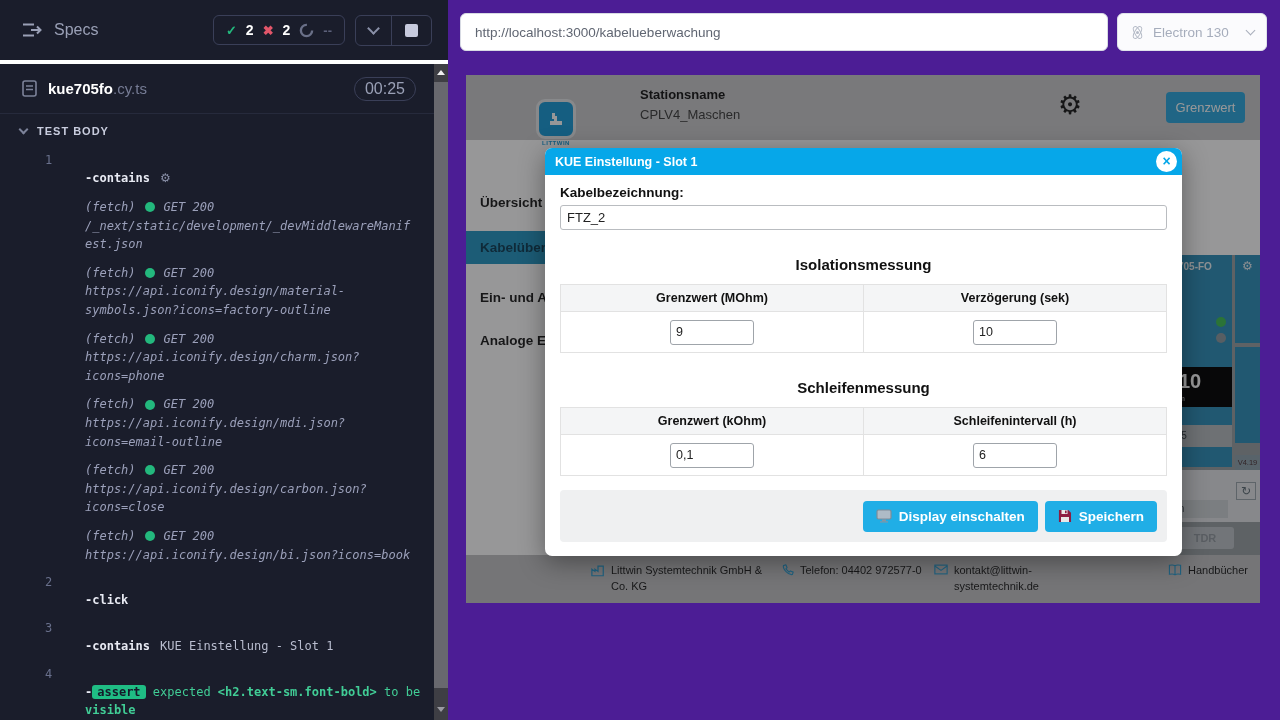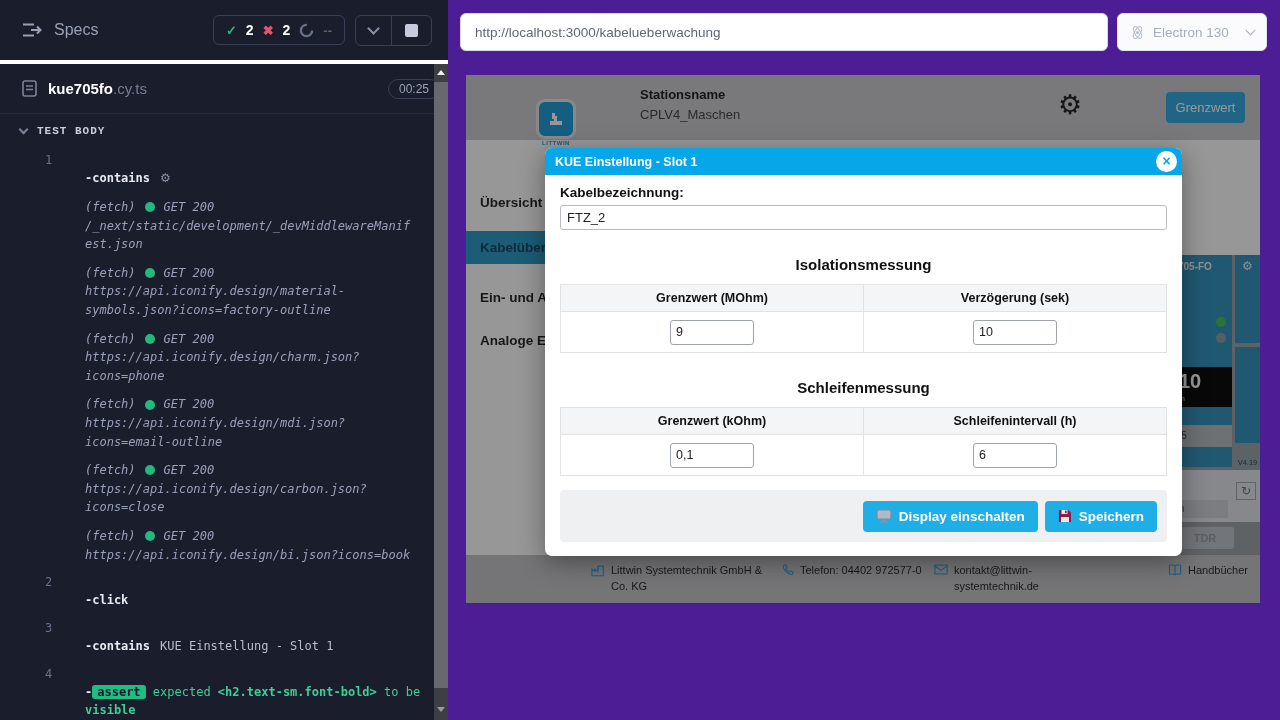--- a/index.html
+++ b/index.html
@@ -12,27 +12,27 @@
   .stat-box { display:flex; align-items:center; gap:9px; border:1px solid #3a3f58; border-radius:6px; padding:6px 12px; margin-right:10px; }
   .stat-num { font-size:14px; font-weight:bold; color:#fff; }
   .ic-check { color:#23b87d; font-size:13px; font-weight:bold; }
   .ic-cross { color:#e2566a; font-size:13px; font-weight:bold; }
   .ic-pend  { color:#5c617a; font-size:13px; font-weight:bold; }
   .ctrl-box { display:flex; align-items:stretch; border:1px solid #3a3f58; border-radius:6px; }
   .ctrl-cell { padding:8px 13px; display:flex; align-items:center; }
   .ctrl-div { width:1px; background:#3a3f58; }
   .chev { width:9px; height:9px; border-right:2px solid #8a90a8; border-bottom:2px solid #8a90a8; transform:rotate(45deg); margin-top:-4px; }
   .stop-sq { width:13px; height:13px; background:#c7cadd; border-radius:2px; }
-  .spec-row { height:50px; display:flex; align-items:center; padding:0 8px 0 22px; border-bottom:1px solid #262a3c; }
+  .spec-row { height:50px; display:flex; align-items:center; padding:0 32px 0 22px; border-bottom:1px solid #262a3c; }
   .spec-name { font-size:15px; font-weight:bold; color:#fff; margin-left:11px; }
   .spec-ext { font-weight:normal; color:#767c95; }
-  .time-pill { margin-left:auto; border:1px solid #3a3f58; border-radius:12px; padding:2px 10px; font-size:12px; color:#9aa0b6; }
+  .time-pill { margin-left:auto; border:1px solid #3a3f58; border-radius:12px; padding:2px 10px; font-size:16px; color:#9aa0b6; }
   .testbody-row { height:33px; display:flex; align-items:center; padding:0 20px; }
   .tb-chev { width:7px; height:7px; border-right:2px solid #7c8299; border-bottom:2px solid #7c8299; transform:rotate(45deg); margin-top:-3px; }
-  .tb-label { font-size:11px; font-weight:bold; color:#c9cdde; letter-spacing:1px; margin-left:10px;font-family:Liberation Mono, monospace; }
+  .tb-label { font-size:11px; font-weight:bold; color:#c9cdde; letter-spacing:1px; margin-left:10px; }
 
   .cmd-log { font-family:"DejaVu Sans Mono","Liberation Mono",monospace; font-size:12px; }
   .cmd-row { display:flex; padding:6px 14px 6px 0; align-items:flex-start; }
   .cmd-num { flex:0 0 40px; padding-left:45px; color:#69708c; box-sizing:content-box; }
   .cmd-body { flex:1; min-width:0; line-height:1.5;margin-top:16px; }
   .cmd-name { font-weight:bold; color:#e8eaf3; }
   .cmd-arg { color:#b9bdcf; margin-left:10px; }
   .cmd-gear { color:#8a90a8; margin-left:10px; font-family:"DejaVu Sans",sans-serif; }
   .fetch-block { padding:5px 18px 5px 85px; line-height:1.55; }
   .fetch-line1 { display:flex; align-items:center; gap:9px; font-style:italic; color:#9ba0ba; }

